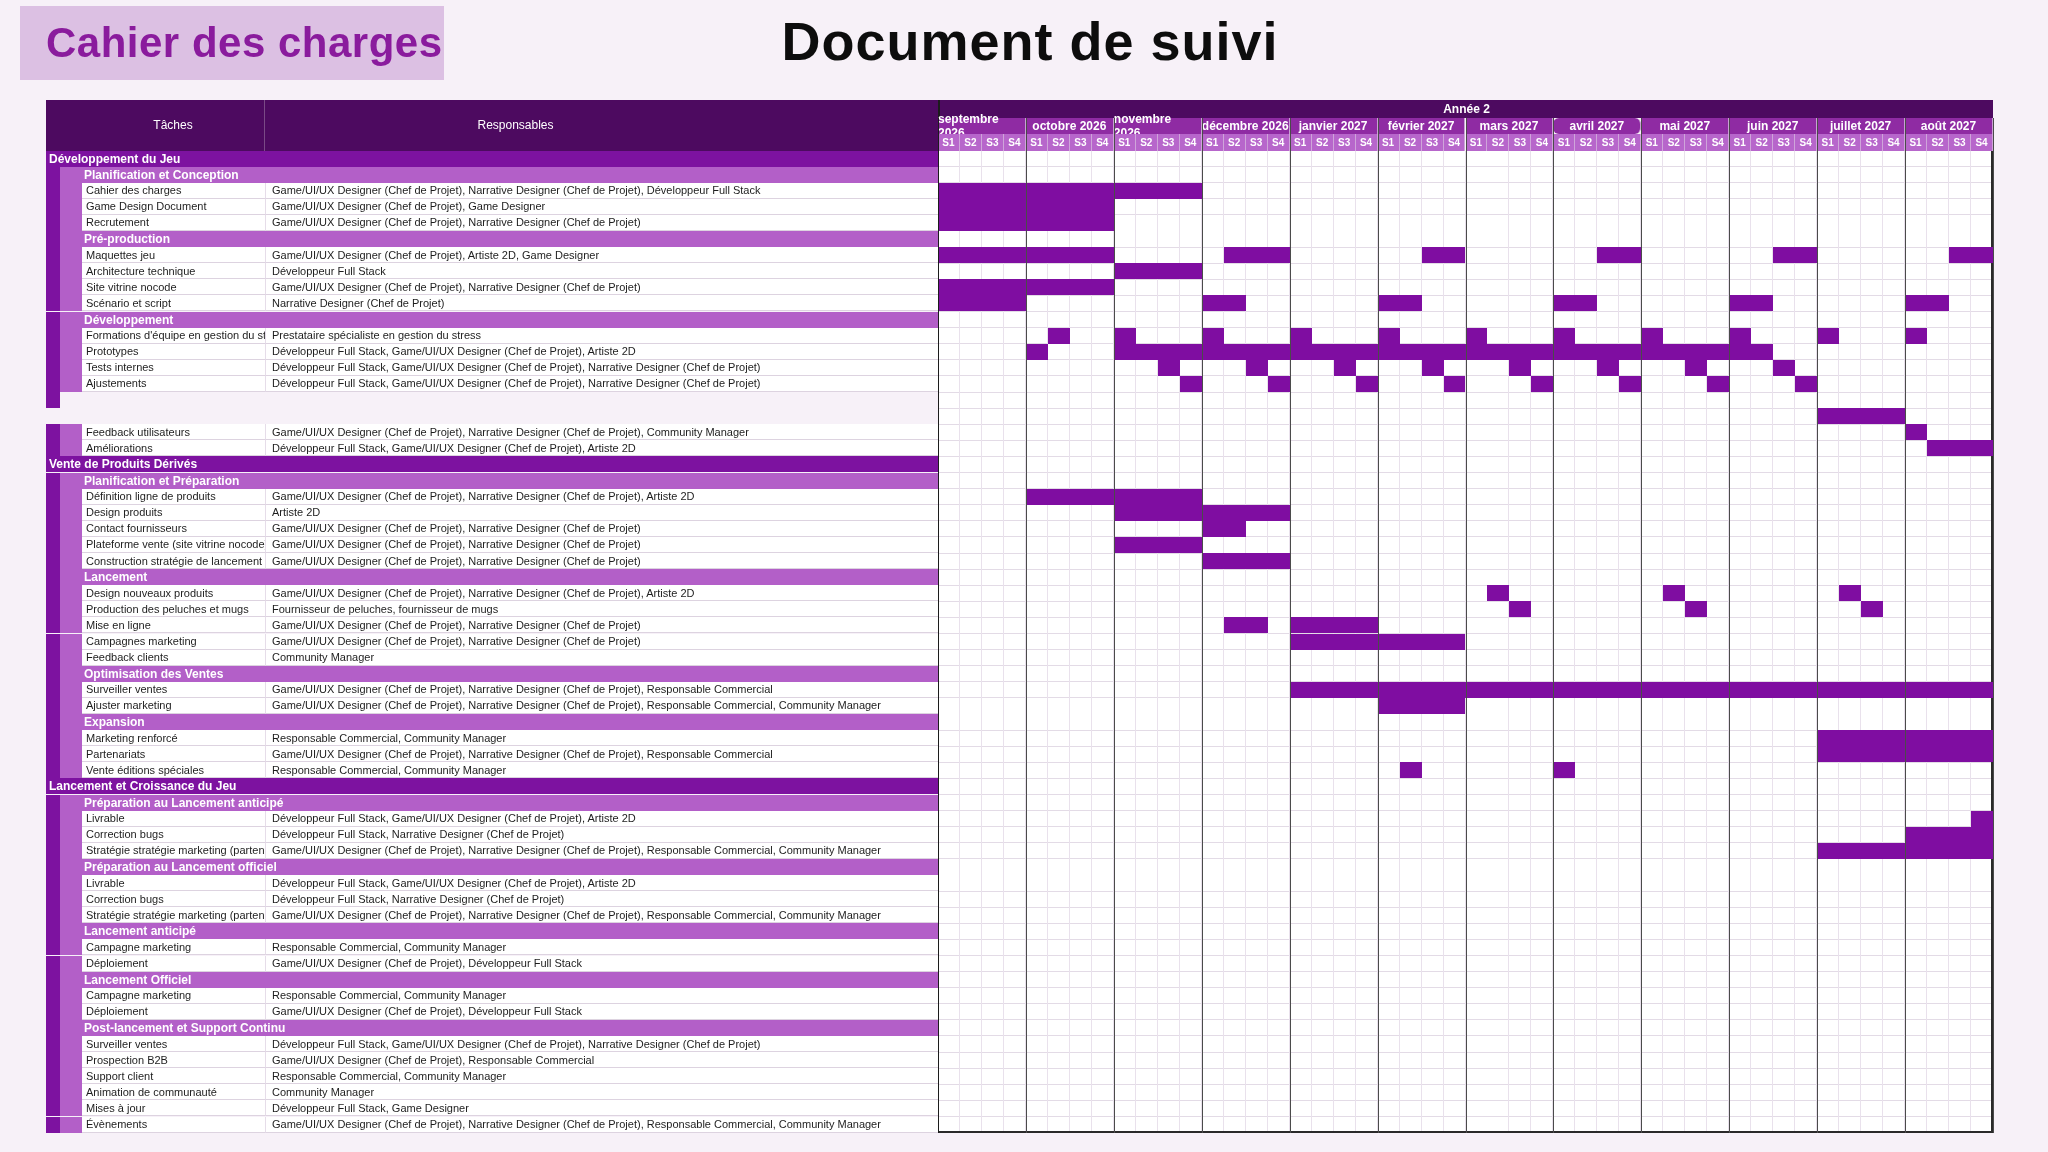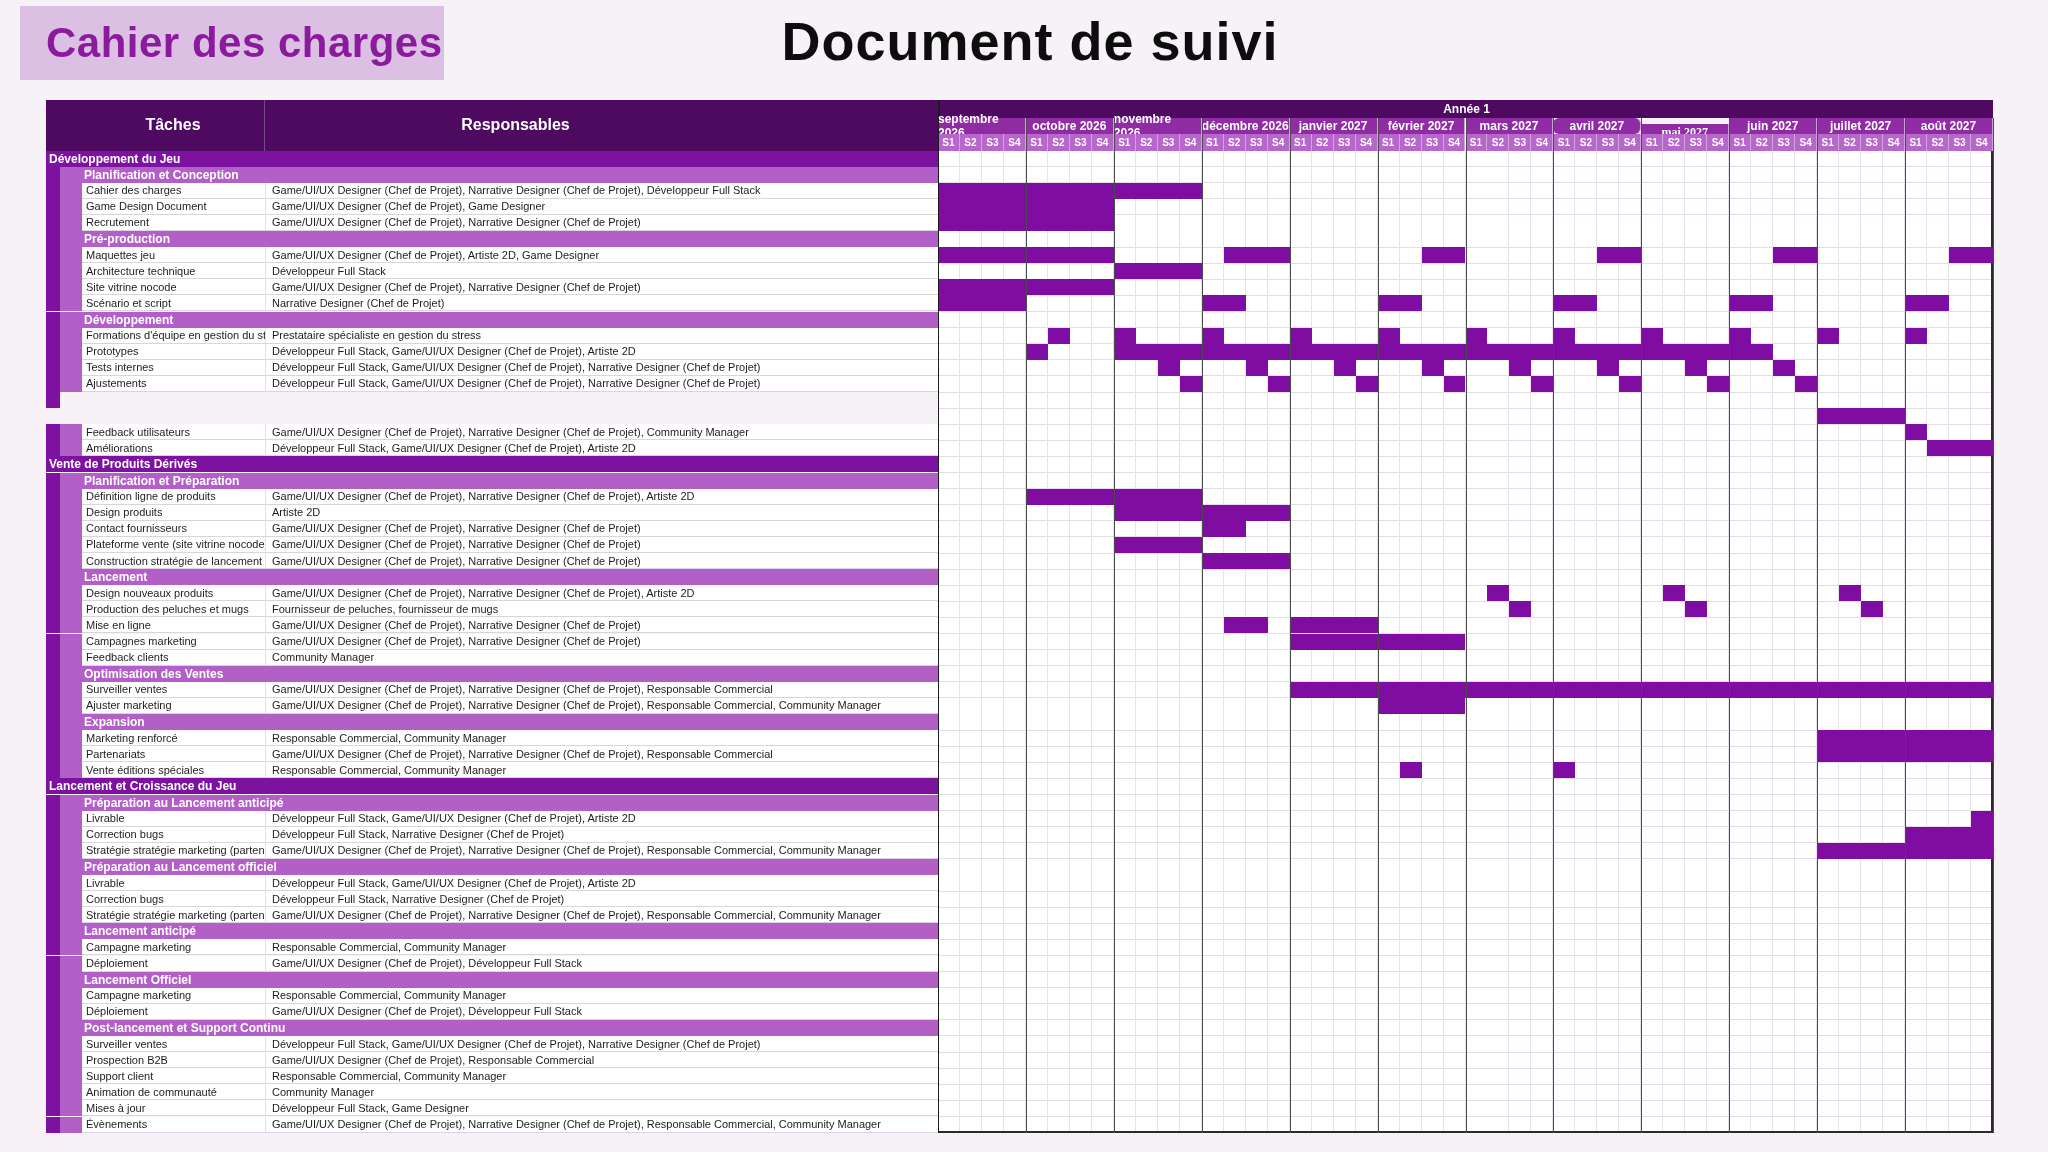--- a/index.html
+++ b/index.html
@@ -7,21 +7,21 @@
   body { background:#f7f1f8; position:relative; overflow:hidden; }
   #canvas { position:absolute; left:0; top:0; width:2048px; height:1152px; }
 
   .title-badge { position:absolute; left:20px; top:6px; width:424px; height:74px;
     background:#dcc0e3; display:flex; align-items:center; padding-left:26px; }
   .title-badge span { color:#8a1b9d; font-size:42px; font-weight:bold; letter-spacing:.5px; }
   .doc-title { position:absolute; left:700px; top:10px; width:660px; height:64px;
     text-align:center; font-size:54px; font-weight:bold; color:#0d0d0d; letter-spacing:1px; }
 
   .hdr-left { position:absolute; background:#4d0a60; color:#fff; }
-  .hdr-label { position:absolute; color:#fff; font-size:16px; font-weight:bold;
+  .hdr-label { position:absolute; color:#fff; font-size:12px; font-weight:normal;
     display:flex; align-items:center; justify-content:center;padding-left:36px; }
   .year-band { position:absolute; background:#4d0a60; color:#fff; font-size:12px; font-weight:bold;
     display:flex; align-items:center; justify-content:center; border-left:2px solid #1c1c1c; }
   .month-cell { position:absolute; background:#8f2ba3; color:#fff; font-size:12px; font-weight:bold;
     display:flex; align-items:center; justify-content:center; border-right:1px solid #c9a0d4; }
   .week-cell { position:absolute; background:#b766cb; color:#fff; font-size:10px; font-weight:bold;
     display:flex; align-items:center; justify-content:center; border-right:1px solid #cfa5da; }
 
   .row { position:absolute; left:46px; width:1947px; }
   .g1 { position:absolute; left:0; top:0; width:14px; height:100%; background:#7d12a0; }
@@ -49,21 +49,21 @@
 
 <div id="canvas">
   <div class="title-badge">
     <span>Cahier des charges</span>
   </div>
   <div class="doc-title">Document de suivi</div>
   <div id="table">
       <div class="hdr-left" style="left: 46px; top: 100px; width: 892px; height: 50.5px;"></div>
       <div class="hdr-label" style="left: 46px; top: 100px; width: 219px; height: 50.5px; border-right: 1px solid rgb(122, 74, 134);">Tâches</div>
       <div class="hdr-label" style="left: 265px; top: 100px; width: 465px; height: 50.5px;">Responsables</div>
-      <div class="year-band" style="left: 938px; top: 100px; width: 1055px; height: 18px;">Année 1</div>
+      <div class="year-band" style="left: 938px; top: 100px; width: 1055px; height: 18px;">Année 2</div>
       <div class="month-cell" style="left: 938px; top: 118px; width: 87.9167px; height: 16px;">septembre 2026</div>
       <div class="week-cell" style="left: 938px; top: 134px; width: 21.9792px; height: 16.5px;">S1</div>
       <div class="week-cell" style="left: 959.979px; top: 134px; width: 21.9792px; height: 16.5px;">S2</div>
       <div class="week-cell" style="left: 981.958px; top: 134px; width: 21.9792px; height: 16.5px;">S3</div>
       <div class="week-cell" style="left: 1003.94px; top: 134px; width: 21.9792px; height: 16.5px;">S4</div>
       <div class="month-cell" style="left: 1025.92px; top: 118px; width: 87.9167px; height: 16px;">octobre 2026</div>
       <div class="week-cell" style="left: 1025.92px; top: 134px; width: 21.9792px; height: 16.5px;">S1</div>
       <div class="week-cell" style="left: 1047.9px; top: 134px; width: 21.9792px; height: 16.5px;">S2</div>
       <div class="week-cell" style="left: 1069.88px; top: 134px; width: 21.9792px; height: 16.5px;">S3</div>
       <div class="week-cell" style="left: 1091.85px; top: 134px; width: 21.9792px; height: 16.5px;">S4</div>
@@ -90,21 +90,21 @@
       <div class="month-cell" style="left: 1465.5px; top: 118px; width: 87.9167px; height: 16px;">mars 2027</div>
       <div class="week-cell" style="left: 1465.5px; top: 134px; width: 21.9792px; height: 16.5px;">S1</div>
       <div class="week-cell" style="left: 1487.48px; top: 134px; width: 21.9792px; height: 16.5px;">S2</div>
       <div class="week-cell" style="left: 1509.46px; top: 134px; width: 21.9792px; height: 16.5px;">S3</div>
       <div class="week-cell" style="left: 1531.44px; top: 134px; width: 21.9792px; height: 16.5px;">S4</div>
       <div class="month-cell" style="left: 1553.42px; top: 118px; width: 87.9167px; height: 16px; border-radius: 6px;">avril 2027</div>
       <div class="week-cell" style="left: 1553.42px; top: 134px; width: 21.9792px; height: 16.5px;">S1</div>
       <div class="week-cell" style="left: 1575.4px; top: 134px; width: 21.9792px; height: 16.5px;">S2</div>
       <div class="week-cell" style="left: 1597.38px; top: 134px; width: 21.9792px; height: 16.5px;">S3</div>
       <div class="week-cell" style="left: 1619.35px; top: 134px; width: 21.9792px; height: 16.5px;">S4</div>
-      <div class="month-cell" style="left: 1641.33px; top: 124px; width: 87.9167px; height: 16px; font-family: Liberation Serif, serif;">mai 2027</div>
+      <div class="month-cell" style="left: 1641.33px; top: 118px; width: 87.9167px; height: 16px;">mai 2027</div>
       <div class="week-cell" style="left: 1641.33px; top: 134px; width: 21.9792px; height: 16.5px;">S1</div>
       <div class="week-cell" style="left: 1663.31px; top: 134px; width: 21.9792px; height: 16.5px;">S2</div>
       <div class="week-cell" style="left: 1685.29px; top: 134px; width: 21.9792px; height: 16.5px;">S3</div>
       <div class="week-cell" style="left: 1707.27px; top: 134px; width: 21.9792px; height: 16.5px;">S4</div>
       <div class="month-cell" style="left: 1729.25px; top: 118px; width: 87.9167px; height: 16px;">juin 2027</div>
       <div class="week-cell" style="left: 1729.25px; top: 134px; width: 21.9792px; height: 16.5px;">S1</div>
       <div class="week-cell" style="left: 1751.23px; top: 134px; width: 21.9792px; height: 16.5px;">S2</div>
       <div class="week-cell" style="left: 1773.21px; top: 134px; width: 21.9792px; height: 16.5px;">S3</div>
       <div class="week-cell" style="left: 1795.19px; top: 134px; width: 21.9792px; height: 16.5px;">S4</div>
       <div class="month-cell" style="left: 1817.17px; top: 118px; width: 87.9167px; height: 16px;">juillet 2027</div>

